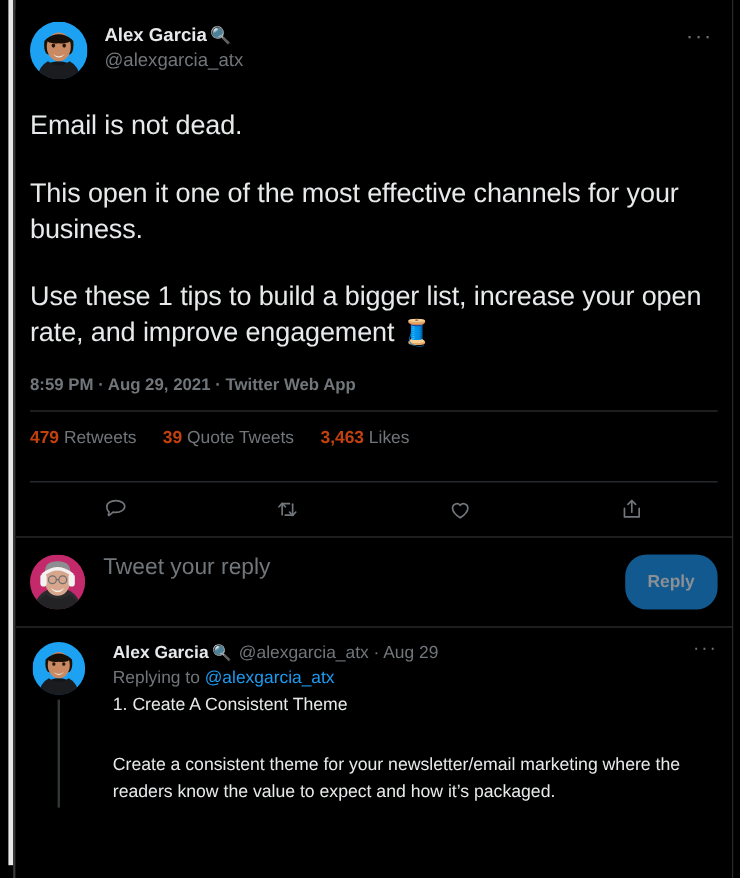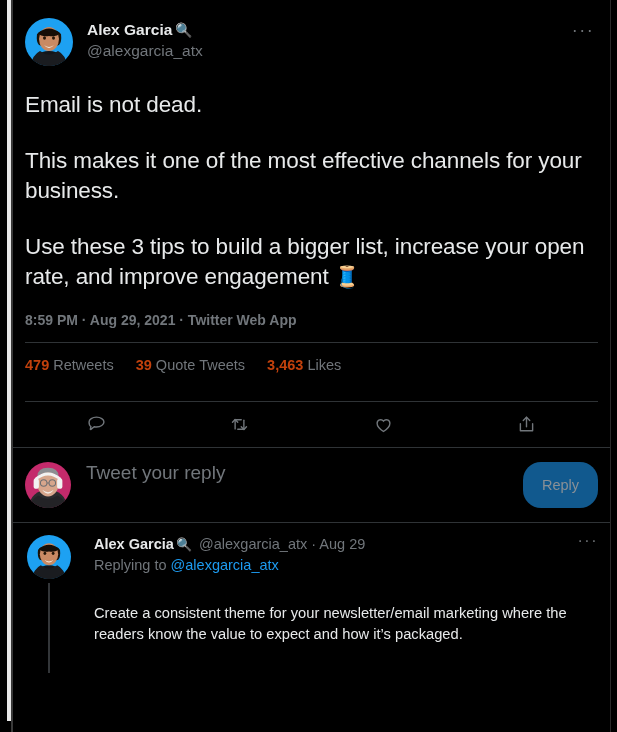--- a/index.html
+++ b/index.html
@@ -148,21 +148,21 @@
   .composer-placeholder {
     flex: 1;
     margin-left: 15px;
     font-size: 19px;
     color: #71767b;
   }
   .reply-btn {
     background: #11598e;
     color: #8a9096;
     font-size: 14.5px;
-    font-weight: normal;
+    font-weight: bold;
     border: none;
     border-radius: 18px;
     padding: 9px 19px;
     font-family: "Liberation Sans", sans-serif;
   }
 
   
   .reply-tweet {
     display: flex;
     padding: 12px 12px 0 12px;
@@ -248,22 +248,22 @@
       <div class="names">
         <span class="display-name">Alex Garcia</span><span class="name-emoji">🔍</span>
         <span class="handle">@alexgarcia_atx</span>
       </div>
 
       <div class="more-btn">···</div>
     </div>
 
     <div class="tweet-body">
       <p>Email is not dead.</p>
-      <p>This makes it one of the most effective channels for your business.</p>
-      <p><span>Use these 3 tips to build a bigger list, increase your open rate, and improve engagement </span><span class="inline-emoji">🧵</span></p>
+      <p>This open it one of the most effective channels for your business.</p>
+      <p><span>Use these 1 tips to build a bigger list, increase your open rate, and improve engagement </span><span class="inline-emoji">🧵</span></p>
     </div>
 
     <div class="meta-line">8:59 PM · Aug 29, 2021 · Twitter Web App</div>
 
     <div class="divider"></div>
 
     <div class="stats">
       <span class="group"><span class="num">479</span> <span>Retweets</span></span><span class="group"><span class="num">39</span> <span>Quote Tweets</span></span><span class="group"><span class="num">3,463</span> <span>Likes</span></span>
     </div>
 
@@ -352,18 +352,19 @@
     </div>
 
     <div class="reply-content">
       <div class="reply-head">
         <span class="rname">Alex Garcia</span><span class="remoji">🔍</span><span class="rmeta"> @alexgarcia_atx · Aug 29</span>
         <span class="reply-more">···</span>
       </div>
 
       <div class="replying-to"><span>Replying to </span><span class="mention">@alexgarcia_atx</span></div>
 
+      <div class="reply-title">1. Create A Consistent Theme</div>
 
       <div class="reply-text">Create a consistent theme for your newsletter/email marketing where the readers know the value to expect and how it’s packaged.</div>
     </div>
   </div>
 
 </div>
 
 </body></html>

